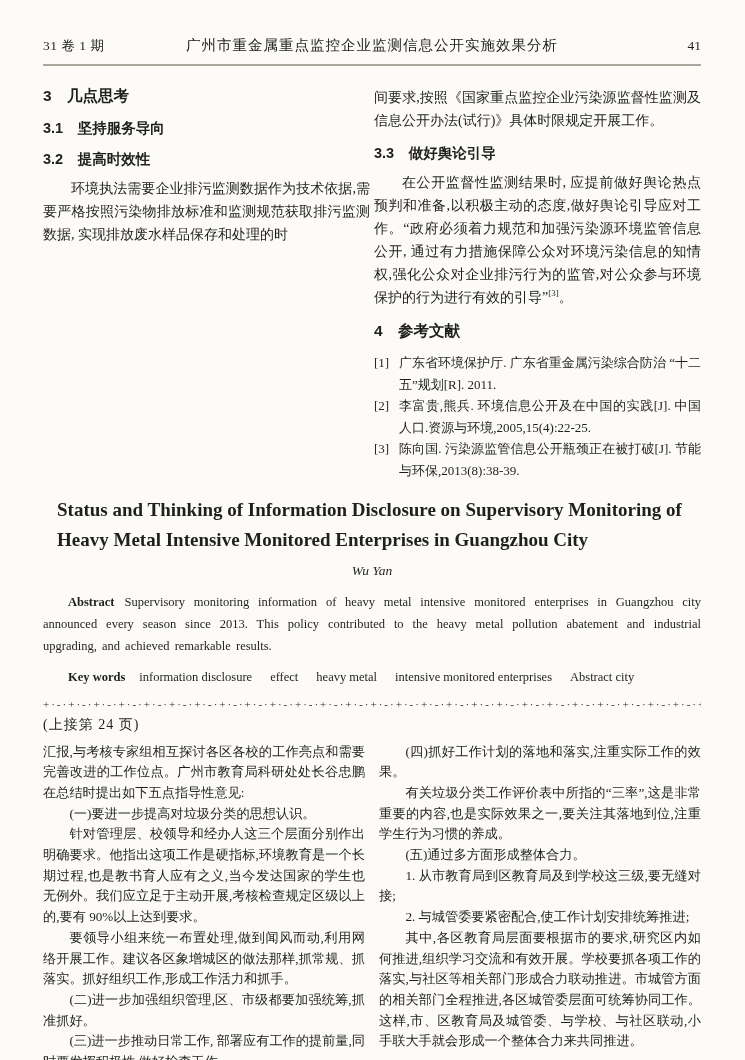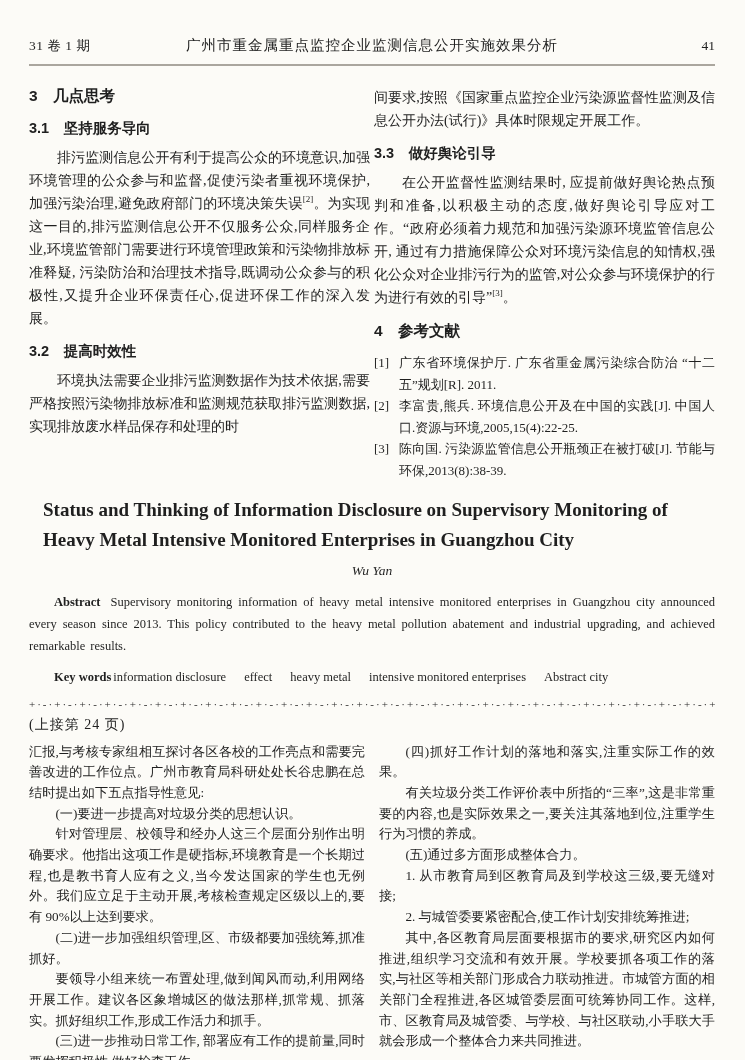--- a/index.html
+++ b/index.html
@@ -1,21 +1,21 @@
 <!DOCTYPE html>
 <html><head>
 <meta charset="utf-8">
 <style>
   html,body{margin:0;padding:0;}
   body{
     width:745px;height:1060px;overflow:hidden;
     background:#fcfbf7;color:#1f1f1f;
     font-family:"Liberation Serif","DejaVu Serif",serif;
   }
-  .page{box-sizing:border-box;width:744px;height:1060px;padding:0 29px;}
+  .page{box-sizing:border-box;width:744px;height:1060px;padding:0 43px;}
 
   
   .jheader{display:flex;align-items:baseline;padding-top:36px;font-size:13.5px;}
   .jheader .vol{width:130px;letter-spacing:.5px;}
   .jheader .jtitle{flex:1;text-align:center;font-size:14.5px;letter-spacing:1px;}
   .jheader .pno{width:130px;text-align:right;}
   .rule{height:2px;background:#aaa69e;margin-top:9px;}
 
   
   .cols{display:flex;gap:4px;margin-top:20px;}
@@ -31,21 +31,21 @@
   .ref{position:relative;padding-left:25px;font-size:13px;line-height:21.5px;text-align:justify;margin:0;}
   .ref .lbl{position:absolute;left:0;top:0;}
 
   
   .eng{margin-top:14px;}
   .eng-title{font-size:19px;font-weight:700;line-height:30px;padding:0 14px;}
   .eng-author{text-align:center;font-style:italic;font-size:13.5px;margin-top:8px;}
   .eng-abstract{margin-top:12px;font-size:12.5px;line-height:22px;text-align:justify;text-indent:2em;word-spacing:2px;}
   .eng-abstract .lbl{font-weight:700;margin-right:10px;font-style:normal;}
   .eng-kw{margin-top:7px;font-size:12.5px;text-indent:2em;white-space:nowrap;overflow:hidden;}
-  .eng-kw .lbl{font-weight:700;margin-right:2px;}
+  .eng-kw .lbl{font-weight:700;margin-right:14px;}
   .kw{margin-right:18px;}
 
   
   .divider{margin-top:12px;height:14px;line-height:14px;white-space:nowrap;overflow:hidden;
            font-size:11px;letter-spacing:2px;color:#2b2b2b;}
   .cont-note{margin-top:5px;font-size:14px;letter-spacing:1px;}
   .bottom-cols{display:flex;gap:14px;margin-top:8px;}
   .bottom-cols p{font-size:13.2px;line-height:20.7px;text-align:justify;margin:0;}
 </style>
 </head>
@@ -58,21 +58,20 @@
     <span class="jtitle">广州市重金属重点监控企业监测信息公开实施效果分析</span>
     <span class="pno">41</span>
   </div>
   <div class="rule"></div>
 
   <div class="cols">
 
     <div class="col">
       <div class="sec-h">3　几点思考</div>
       <div class="sub-h first">3.1　坚持服务导向</div>
-      <p class="body-p ind"><span>排污监测信息公开有利于提高公众的环境意识,加强环境管理的公众参与和监督,促使污染者重视环境保护,加强污染治理,避免政府部门的环境决策失误</span><sup class="cite">[2]</sup><span>。为实现这一目的,排污监测信息公开不仅服务公众,同样服务企业,环境监管部门需要进行环境管理政策和污染物排放标准释疑, 污染防治和治理技术指导,既调动公众参与的积极性,又提升企业环保责任心,促进环保工作的深入发展。</span></p>
       <div class="sub-h">3.2　提高时效性</div>
       <p class="body-p ind">环境执法需要企业排污监测数据作为技术依据,需要严格按照污染物排放标准和监测规范获取排污监测数据, 实现排放废水样品保存和处理的时</p>
     </div>
 
     <div class="col">
       <p class="body-p">间要求,按照《国家重点监控企业污染源监督性监测及信息公开办法(试行)》具体时限规定开展工作。</p>
       <div class="sub-h">3.3　做好舆论引导</div>
       <p class="body-p ind"><span>在公开监督性监测结果时, 应提前做好舆论热点预判和准备,以积极主动的态度,做好舆论引导应对工作。“政府必须着力规范和加强污染源环境监管信息公开, 通过有力措施保障公众对环境污染信息的知情权,强化公众对企业排污行为的监管,对公众参与环境保护的行为进行有效的引导”</span><sup class="cite">[3]</sup><span>。</span></p>
       <div class="sec-h" style="margin-top:12px;margin-bottom:10px;">4　参考文献</div>
       <div class="refs">
@@ -93,22 +92,22 @@
   </div>
 
   <div class="divider">+·-·+·-·+·-·+·-·+·-·+·-·+·-·+·-·+·-·+·-·+·-·+·-·+·-·+·-·+·-·+·-·+·-·+·-·+·-·+·-·+·-·+·-·+·-·+·-·+·-·+·-·+·-·+·-·+·-·+·-·+·-·+·-·+·-·+·-·+·-·+·-·+·-·+·-·+·-·+·-·</div>
   <div class="cont-note">(上接第 24 页)</div>
 
   <div class="bottom-cols">
     <div class="col">
       <p>汇报,与考核专家组相互探讨各区各校的工作亮点和需要完善改进的工作位点。广州市教育局科研处处长谷忠鹏在总结时提出如下五点指导性意见:</p>
       <p class="ind">(一)要进一步提高对垃圾分类的思想认识。</p>
       <p class="ind">针对管理层、校领导和经办人这三个层面分别作出明确要求。他指出这项工作是硬指标,环境教育是一个长期过程,也是教书育人应有之义,当今发达国家的学生也无例外。我们应立足于主动开展,考核检查规定区级以上的,要有 90%以上达到要求。</p>
+      <p class="ind">要领导小组来统一布置处理,做到闻风而动,利用网络开展工作。建议各区象增城区的做法那样,抓常规、抓落实。抓好组织工作,形成工作活力和抓手。</p>
       <p class="ind">(二)进一步加强组织管理,区、市级都要加强统筹,抓准抓好。</p>
-      <p class="ind">要领导小组来统一布置处理,做到闻风而动,利用网络开展工作。建议各区象增城区的做法那样,抓常规、抓落实。抓好组织工作,形成工作活力和抓手。</p>
       <p class="ind">(三)进一步推动日常工作, 部署应有工作的提前量,同时要发挥积极性,做好检查工作。</p>
     </div>
     <div class="col">
       <p class="ind">(四)抓好工作计划的落地和落实,注重实际工作的效果。</p>
       <p class="ind">有关垃圾分类工作评价表中所指的“三率”,这是非常重要的内容,也是实际效果之一,要关注其落地到位,注重学生行为习惯的养成。</p>
       <p class="ind">(五)通过多方面形成整体合力。</p>
       <p class="ind">1. 从市教育局到区教育局及到学校这三级,要无缝对接;</p>
       <p class="ind">2. 与城管委要紧密配合,使工作计划安排统筹推进;</p>
       <p class="ind">其中,各区教育局层面要根据市的要求,研究区内如何推进,组织学习交流和有效开展。学校要抓各项工作的落实,与社区等相关部门形成合力联动推进。市城管方面的相关部门全程推进,各区城管委层面可统筹协同工作。这样,市、区教育局及城管委、与学校、与社区联动,小手联大手就会形成一个整体合力来共同推进。</p>
 

